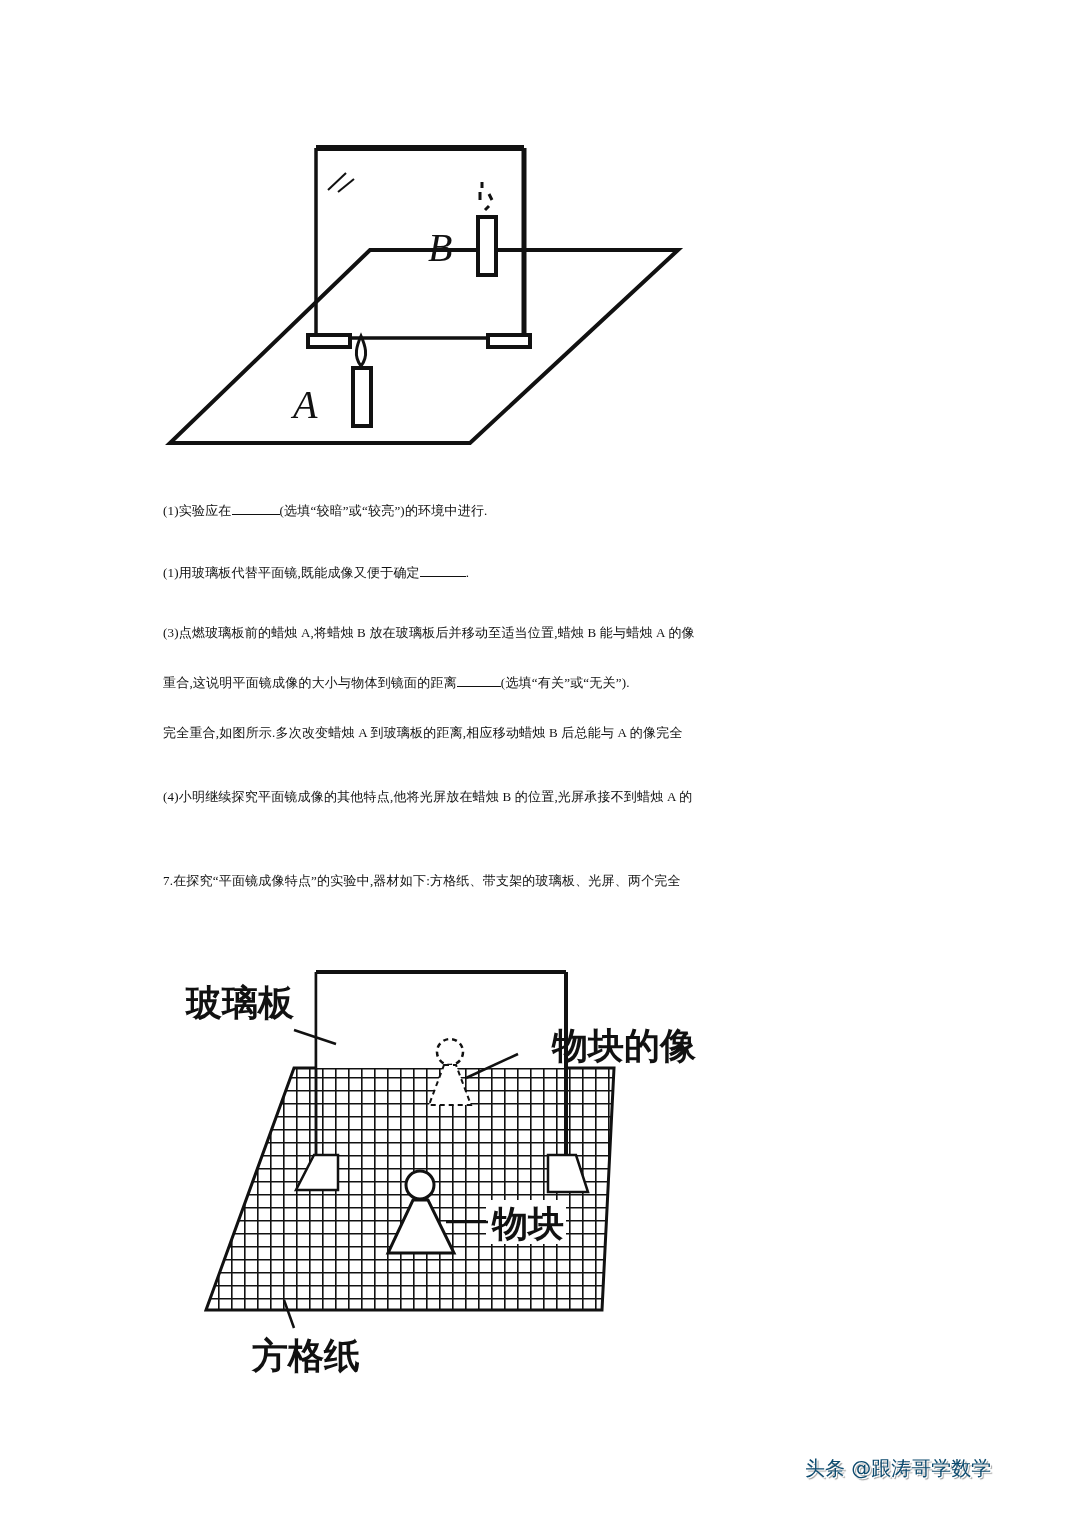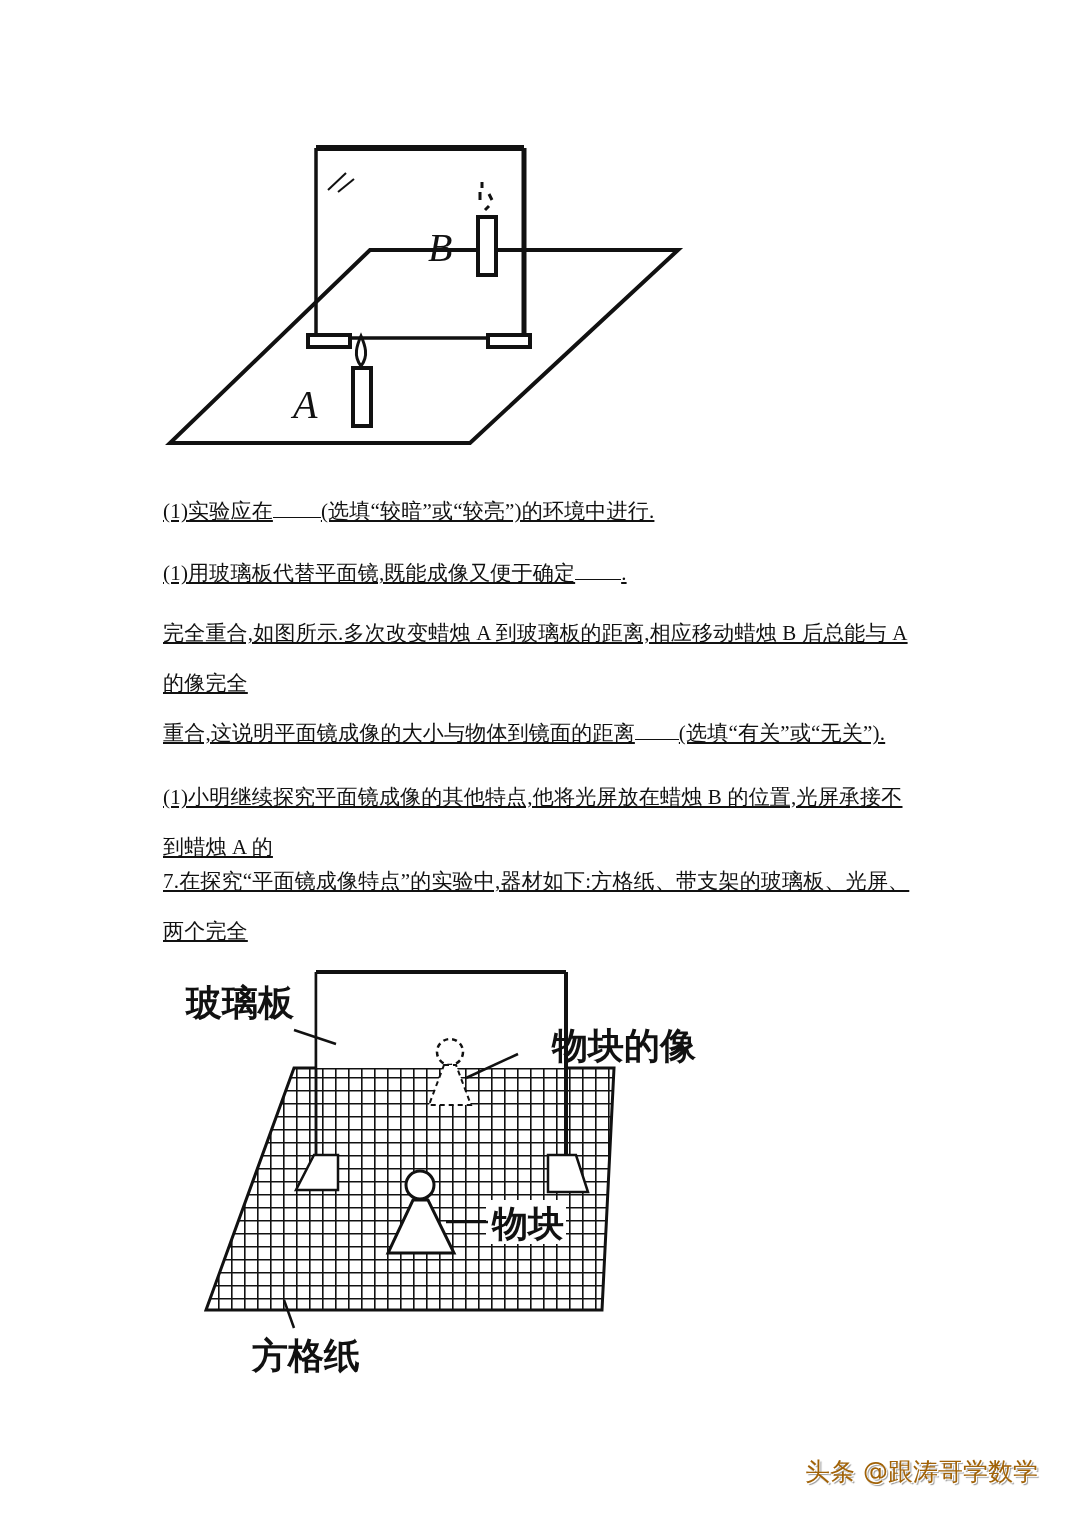--- a/index.html
+++ b/index.html
@@ -1,24 +1,24 @@
 <!DOCTYPE html>
 <html><head>
 <meta charset="utf-8">
 <style>
   html, body { margin: 0; padding: 0; background: #ffffff; }
   body { width: 1080px; height: 1527px; position: relative; overflow: hidden;
          font-family: "Liberation Serif", "DejaVu Serif", serif; color: #111; }
   .fig { position: absolute; }
   .fig svg { display: block; }
-  .para { position: absolute; left: 163px; width: 760px; font-size: 21px;
-          line-height: 50px; letter-spacing: 0.2px; white-space: normal; text-decoration: underline; }
+  .para { position: absolute; left: 163px; width: 760px; font-size: 13px;
+          line-height: 50px; letter-spacing: 0.2px; white-space: normal; }
   .blank { display: inline-block; border-bottom: 1.3px solid #111; height: 18px; vertical-align: baseline; }
   .watermark { position: absolute; left: 805px; top: 1455px; font-family: "DejaVu Sans", sans-serif;
-               font-size: 25px; color: #a16207; text-shadow: 1px 1px 0 #fff, 2px 2px 1px #999; }
+               font-size: 20px; color: #0c4a6e; text-shadow: 1px 1px 0 #fff, 2px 2px 1px #999; }
   .fig-label { font-family: "DejaVu Sans", sans-serif; font-weight: bold; }
 </style>
 </head>
 <body>
 
 <div class="fig" style="left:160px; top:130px;">
   <svg width="540" height="330" viewBox="0 0 540 330">
 
     <polygon points="10,313 310,313 518,120 210,120" fill="none" stroke="#111" stroke-width="4"></polygon>
 
@@ -46,26 +46,27 @@
 
 <div class="para" style="top:486px;">
   <span>(1)实验应在</span><span class="blank" style="width:48px;"></span><span>(选填“较暗”或“较亮”)的环境中进行.</span>
 </div>
 
 <div class="para" style="top:548px;">
   <span>(1)用玻璃板代替平面镜,既能成像又便于确定</span><span class="blank" style="width:46px;"></span><span>.</span>
 </div>
 
 <div class="para" style="top:608px;">
+  <div>(3)点燃玻璃板前的蜡烛 A,将蜡烛 B 放在玻璃板后并移动至适当位置,蜡烛 B 能与蜡烛 A 的像</div>
+  <div><span>重合,这说明平面镜成像的大小与物体到镜面的距离</span><span class="blank" style="width:44px;"></span><span>(选填“有关”或“无关”).</span></div>
   <div>完全重合,如图所示.多次改变蜡烛 A 到玻璃板的距离,相应移动蜡烛 B 后总能与 A 的像完全</div>
-  <div><span>重合,这说明平面镜成像的大小与物体到镜面的距离</span><span class="blank" style="width:44px;"></span><span>(选填“有关”或“无关”).</span></div>
 </div>
 
 <div class="para" style="top:772px;">
-  <div>(1)小明继续探究平面镜成像的其他特点,他将光屏放在蜡烛 B 的位置,光屏承接不到蜡烛 A 的</div>
+  <div>(4)小明继续探究平面镜成像的其他特点,他将光屏放在蜡烛 B 的位置,光屏承接不到蜡烛 A 的</div>
 </div>
 
 <div class="para" style="top:856px;">
   <div>7.在探究“平面镜成像特点”的实验中,器材如下:方格纸、带支架的玻璃板、光屏、两个完全</div>
 </div>
 
 <div class="fig" style="left:166px; top:960px;">
   <svg width="560" height="420" viewBox="0 0 560 420">
     <defs>
       <pattern id="grid" x="0" y="0" width="13" height="13" patternUnits="userSpaceOnUse">

